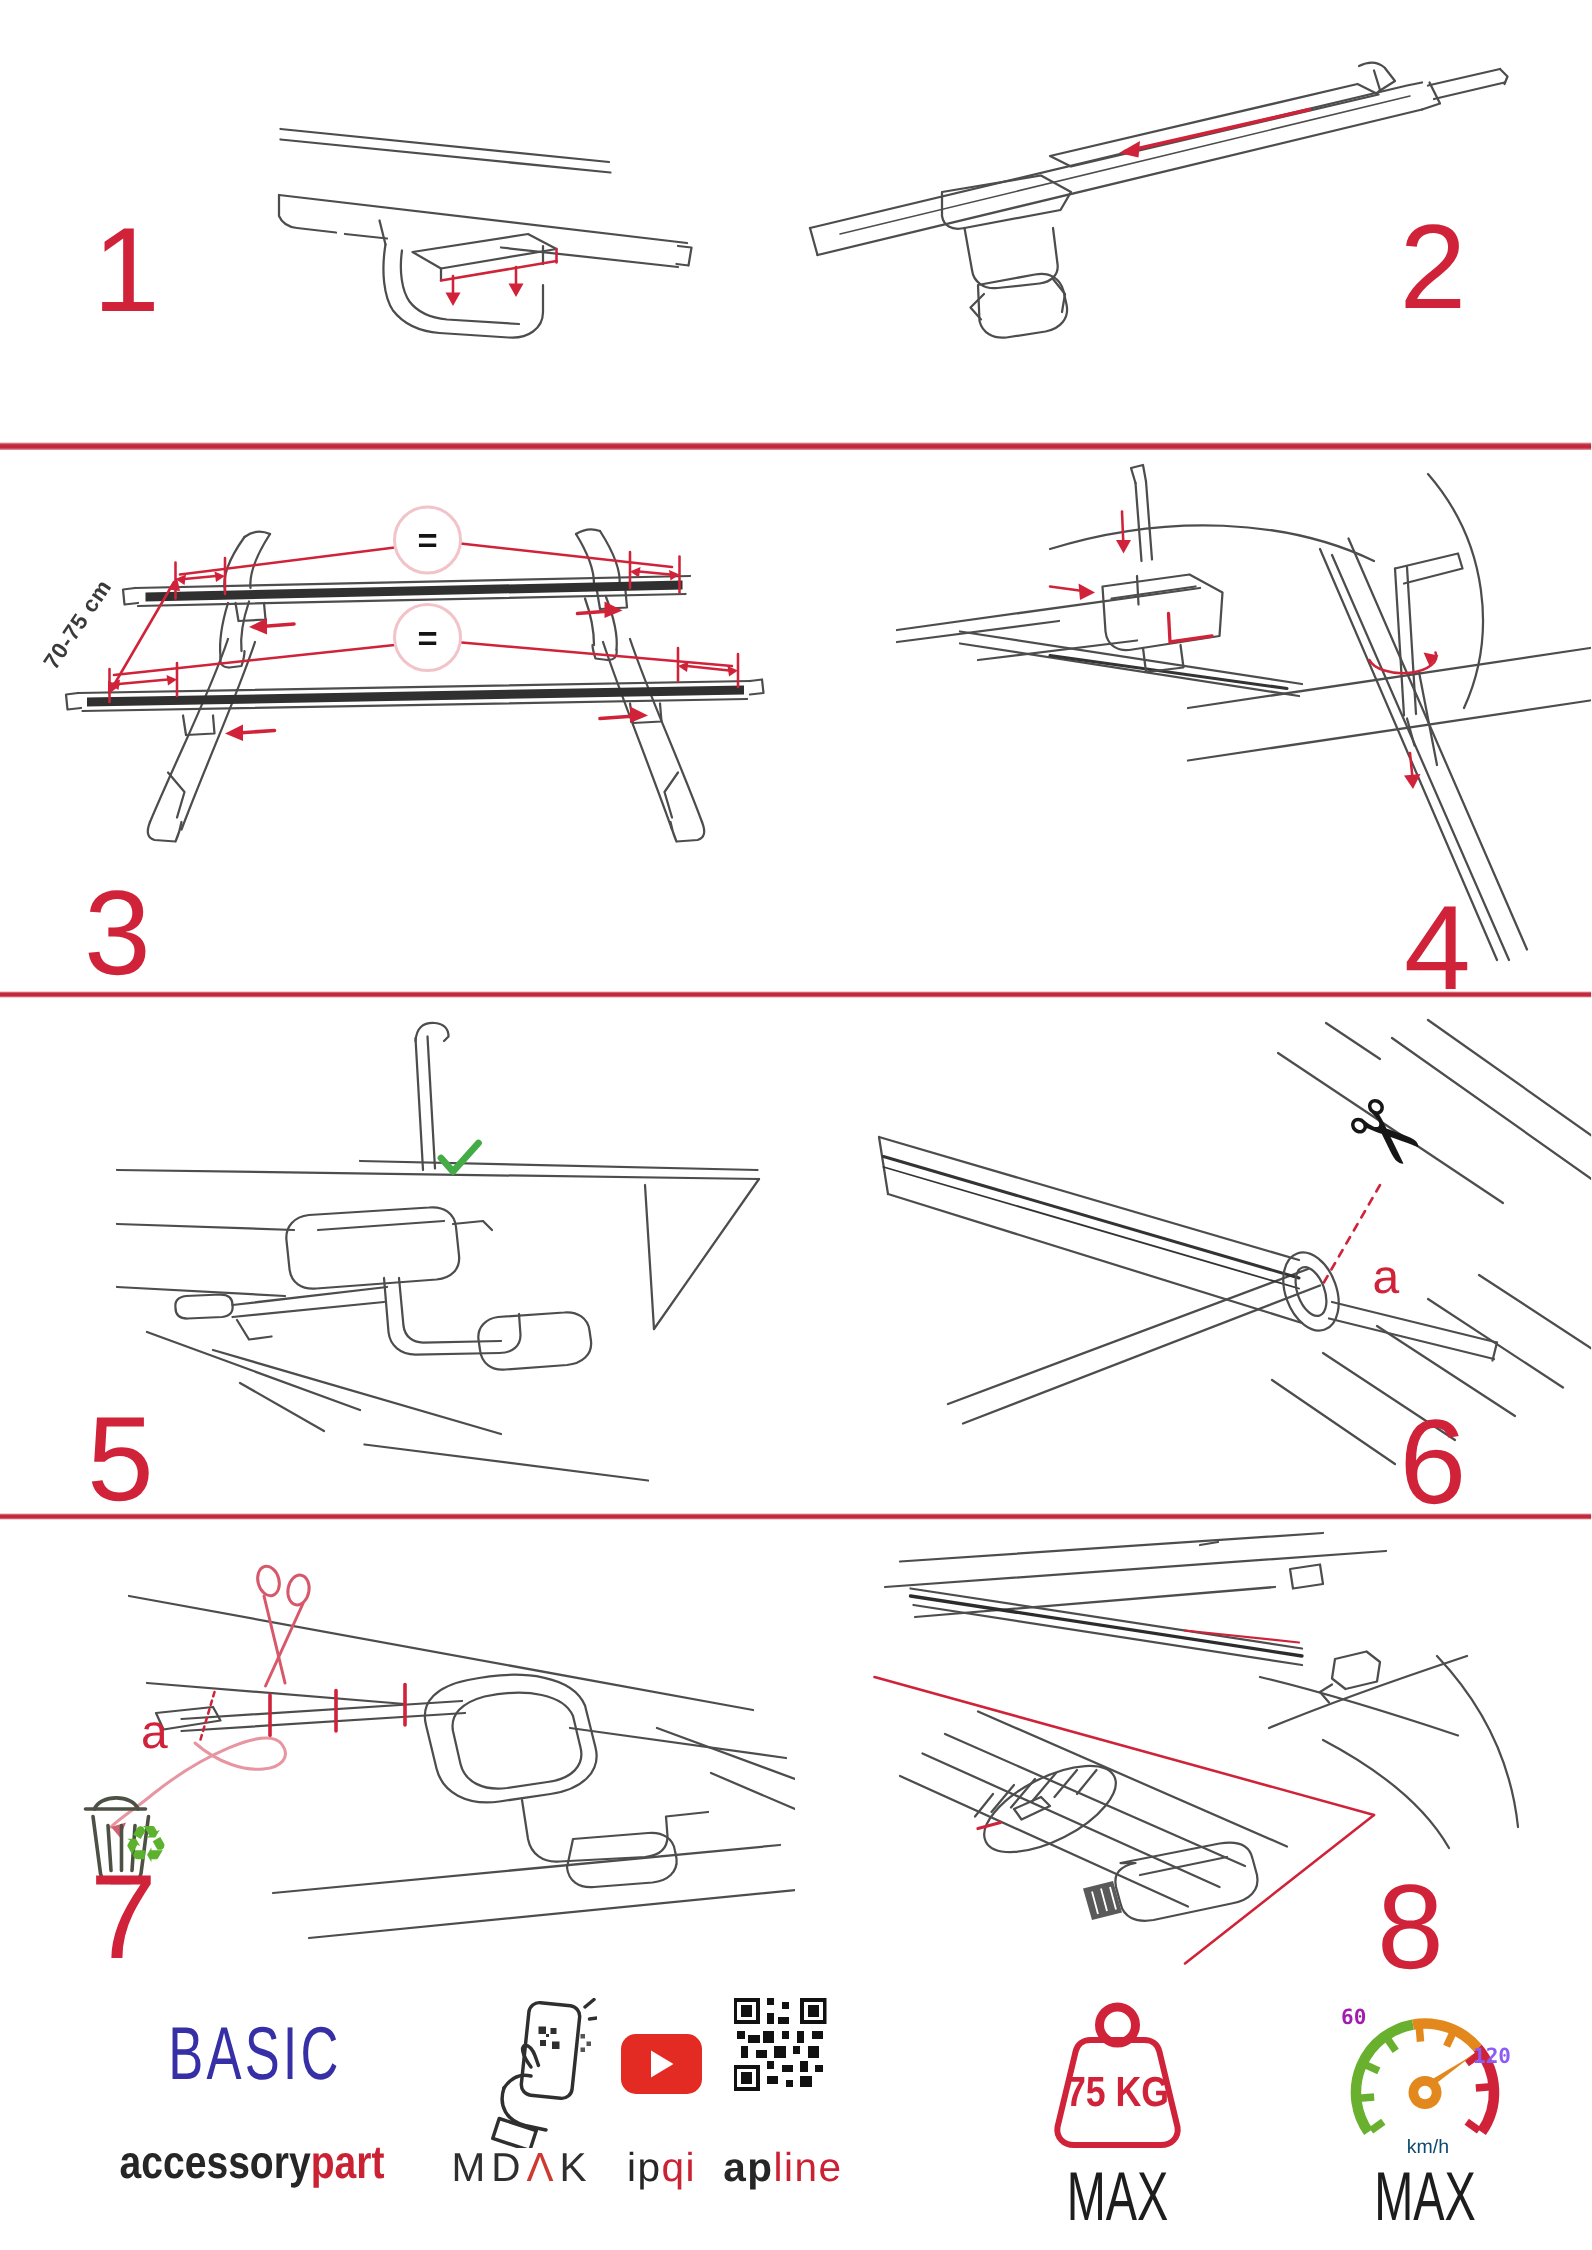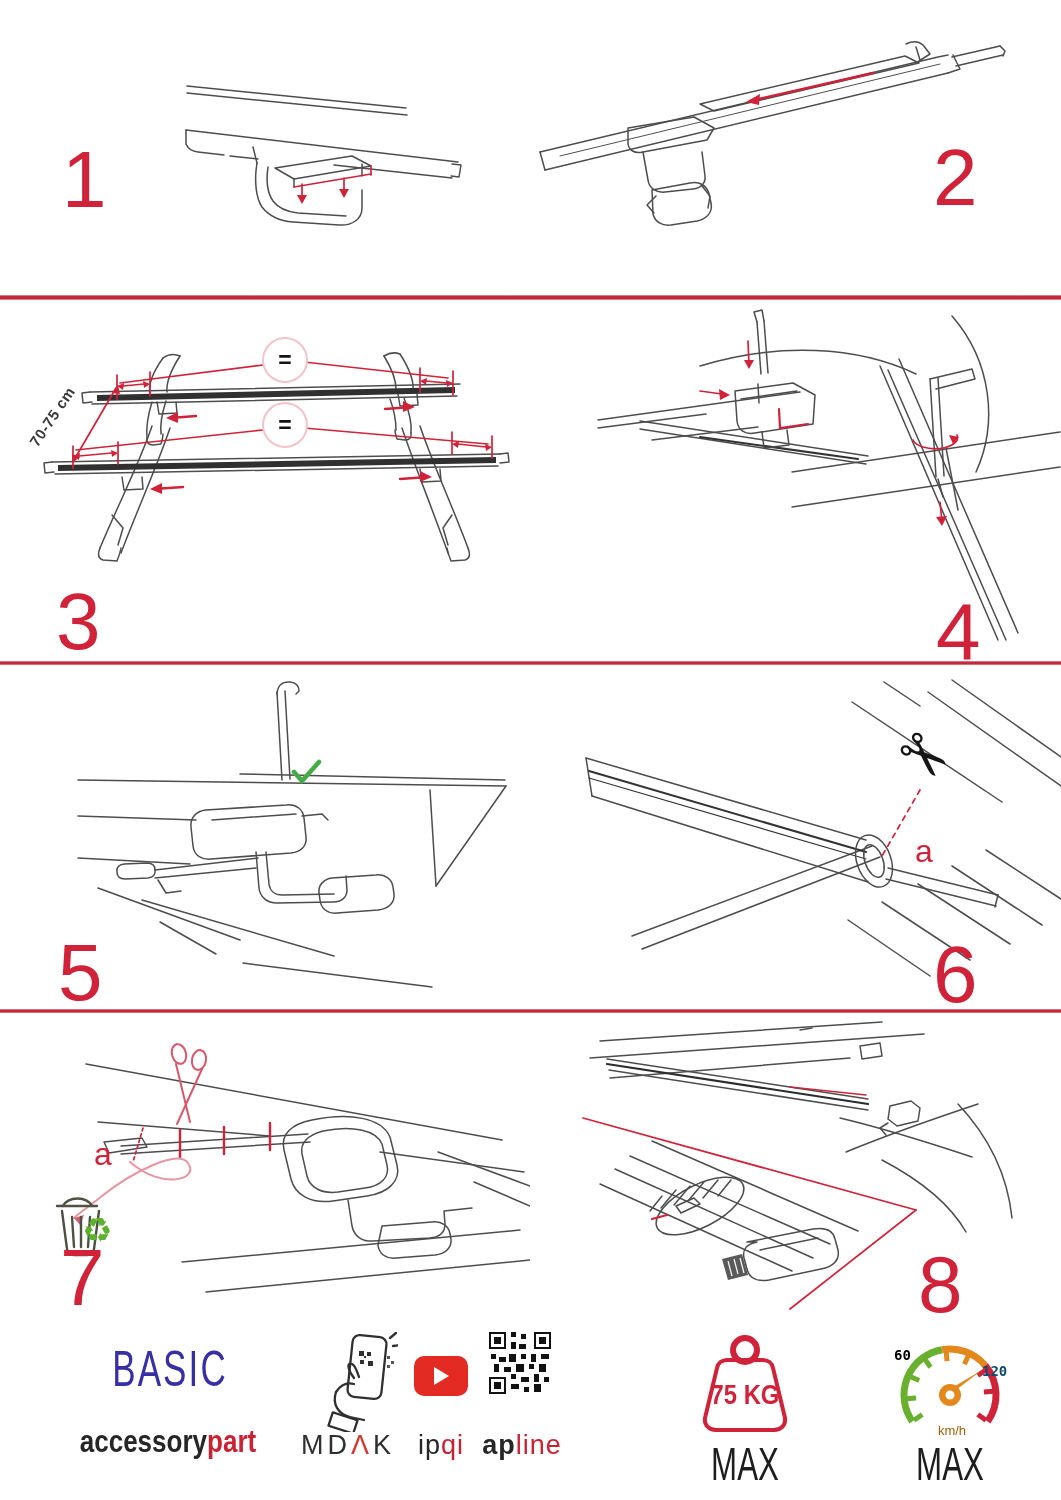--- a/index.html
+++ b/index.html
@@ -42,23 +42,23 @@
   #yt-badge{position:absolute;left:414px;top:27px;width:54px;height:40px;background:#e32b24;border-radius:10px;
             display:flex;align-items:center;justify-content:center;}
   #yt-badge .tri{width:0;height:0;border-left:15px solid #fff;border-top:9px solid transparent;border-bottom:9px solid transparent;}
   .kg-value{position:absolute;left:692px;top:50px;width:106px;text-align:center;font-size:28px;font-weight:700;
             color:#d02339;transform:scaleX(.85);transform-origin:center;white-space:nowrap;}
   .max-label{position:absolute;font-size:46px;font-weight:400;color:#1d1d1d;text-align:center;
              transform:scaleX(.68);transform-origin:center;line-height:1;}
   #weight-max{left:690px;top:112px;width:110px;}
   #speed-max{left:888px;top:112px;width:124px;}
   .speed-tick-label{position:absolute;font-family:"DejaVu Sans Mono",monospace;font-weight:700;font-size:14px;}
-  #tick-60{left:894px;top:18px;color:#000000;}
-  #tick-120{left:982px;top:34px;color:#0c4a6e;}
-  #kmh{position:absolute;left:918px;top:94px;width:68px;text-align:center;font-size:13px;color:#a16207;}
+  #tick-60{left:894px;top:8px;color:#a21caf;}
+  #tick-120{left:982px;top:34px;color:#8b5cf6;}
+  #kmh{position:absolute;left:918px;top:94px;width:68px;text-align:center;font-size:13px;color:#0c4a6e;}
 </style>
 </head>
 <body>
 
 <div id="page">
 
   <div class="section" style="height:295px;">
     <svg class="art" style="left:0;" width="530" height="295" viewBox="0 0 530 295">
       <g class="g">
         <path d="M187,86 L406,108"></path>

